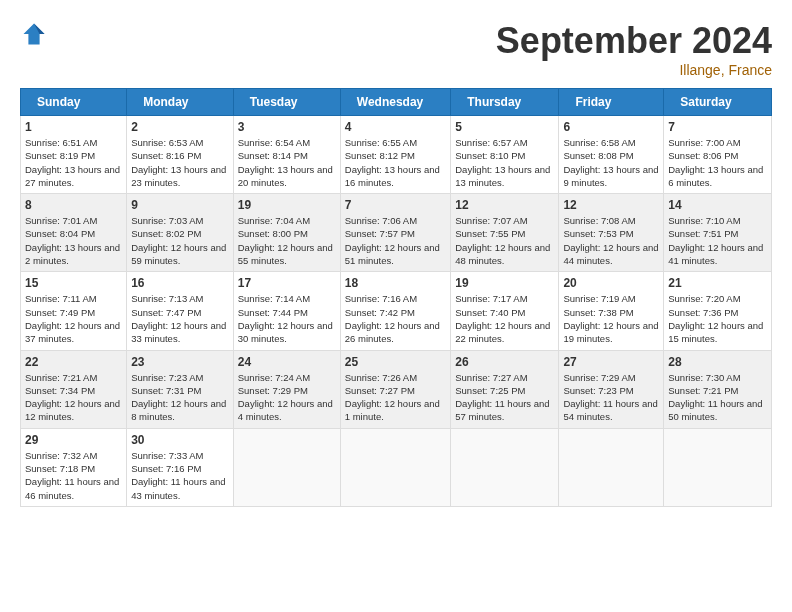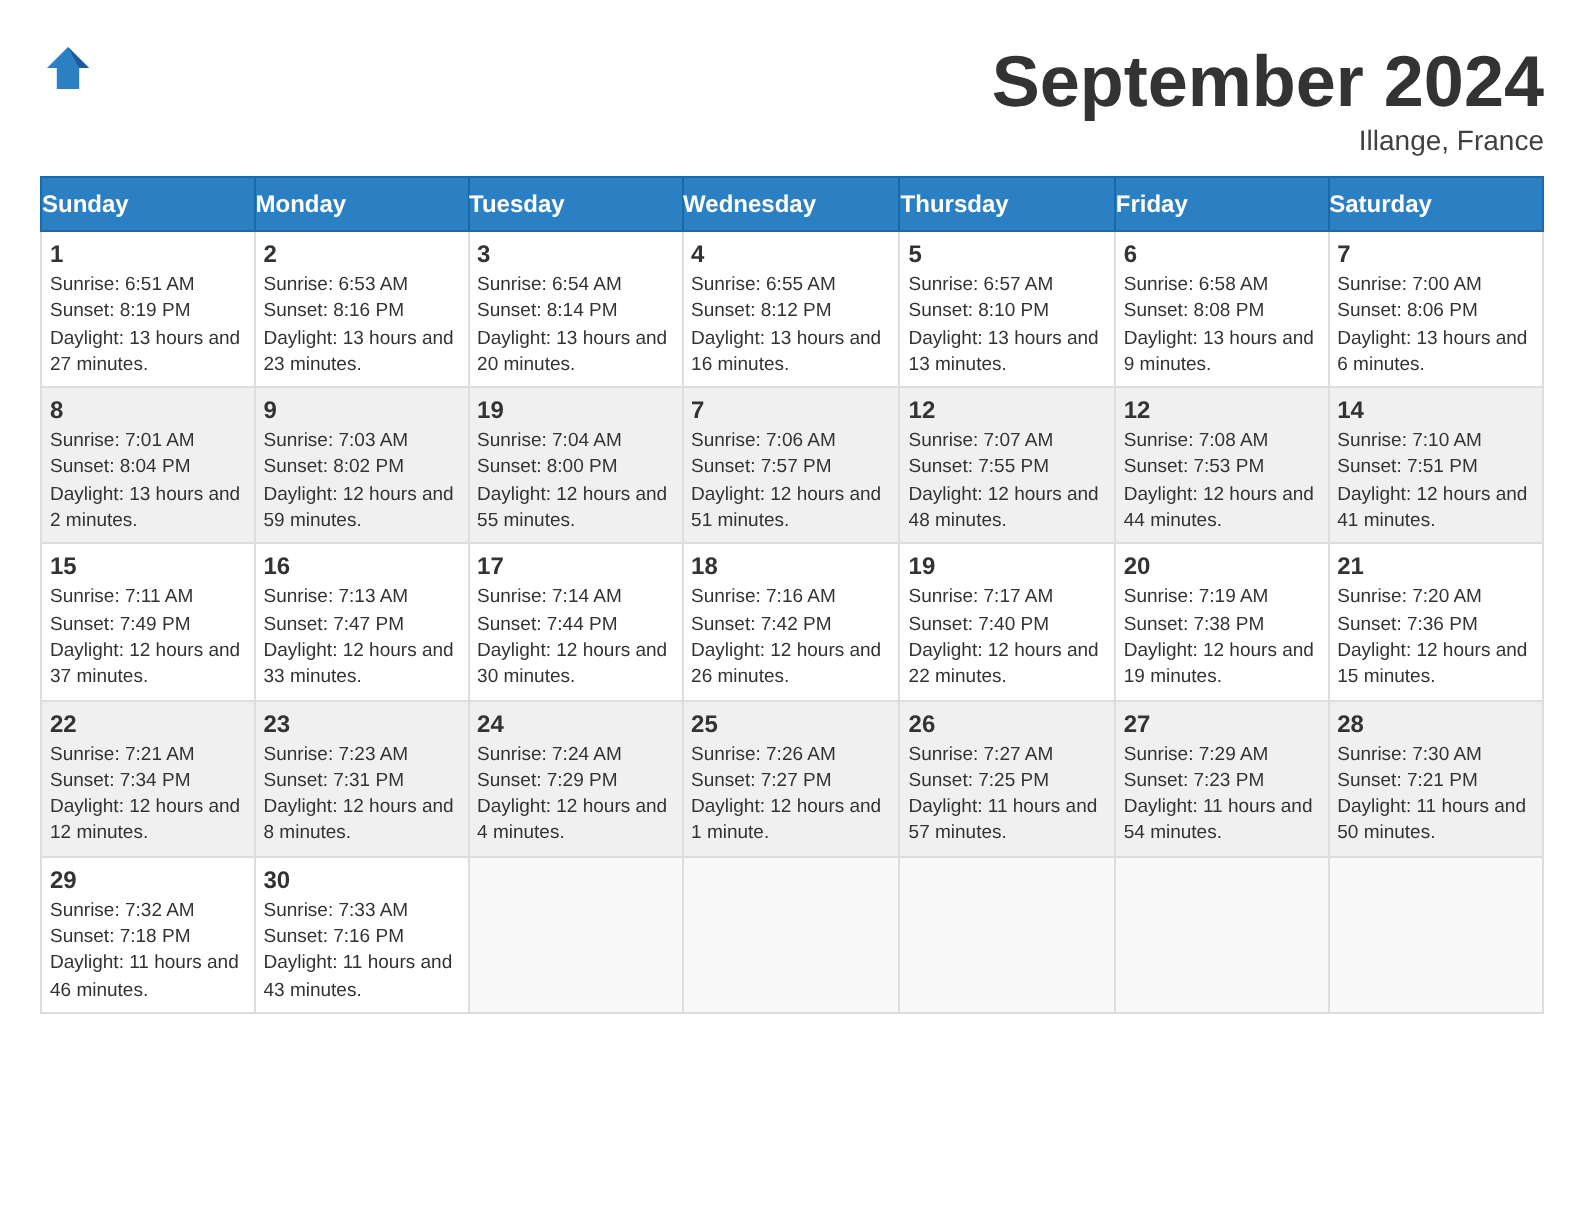--- a/index.html
+++ b/index.html
@@ -41,33 +41,33 @@
     .title-block {
       text-align: right;
     }
     .month-title {
       font-size: 36px;
       font-weight: bold;
       color: #333;
     }
     .location {
       font-size: 14px;
-      color: #404040;
+      color: #a16207;
     }
     table {
       width: 100%;
       border-collapse: collapse;
       font-size: 10px;
     }
     thead tr {
       background-color: #2b7fc3;
       color: #fff;
     }
     thead th {
-      padding: 6px 0;
+      padding: 6px 16px;
       font-size: 12px;
       font-weight: bold;
       text-align: left;
       border: 1px solid #1a6aaa;
     }
     tbody tr {
       border-bottom: 1px solid #ccc;
     }
     tbody tr:nth-child(odd) {
       background-color: #fff;

